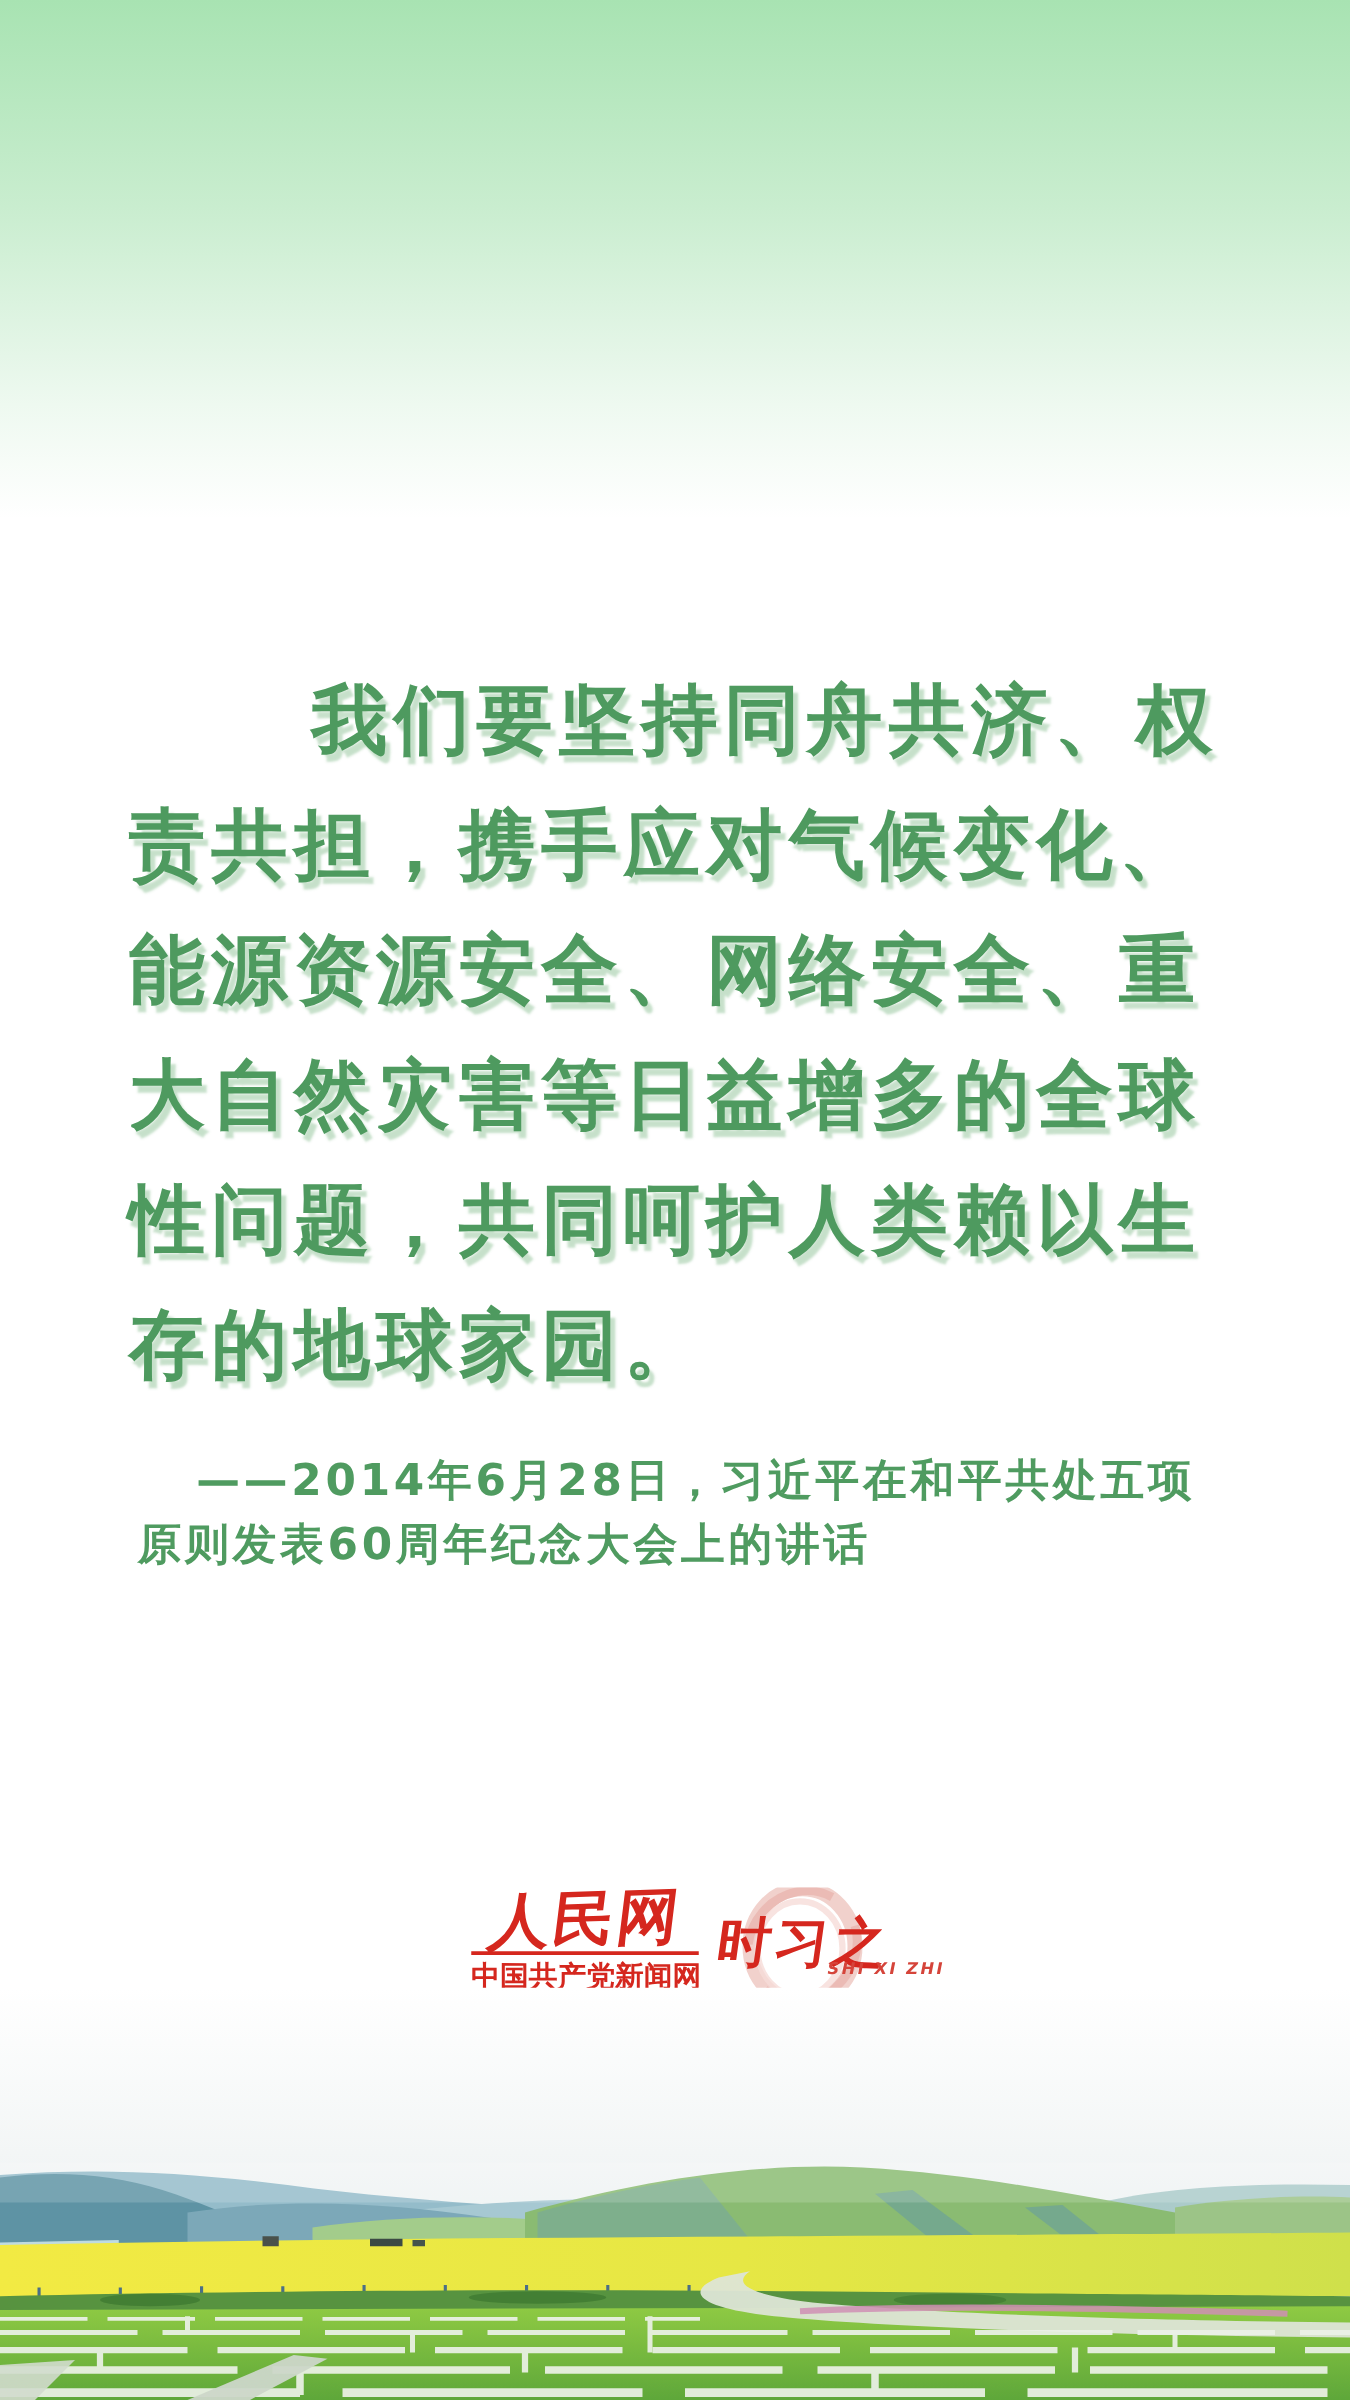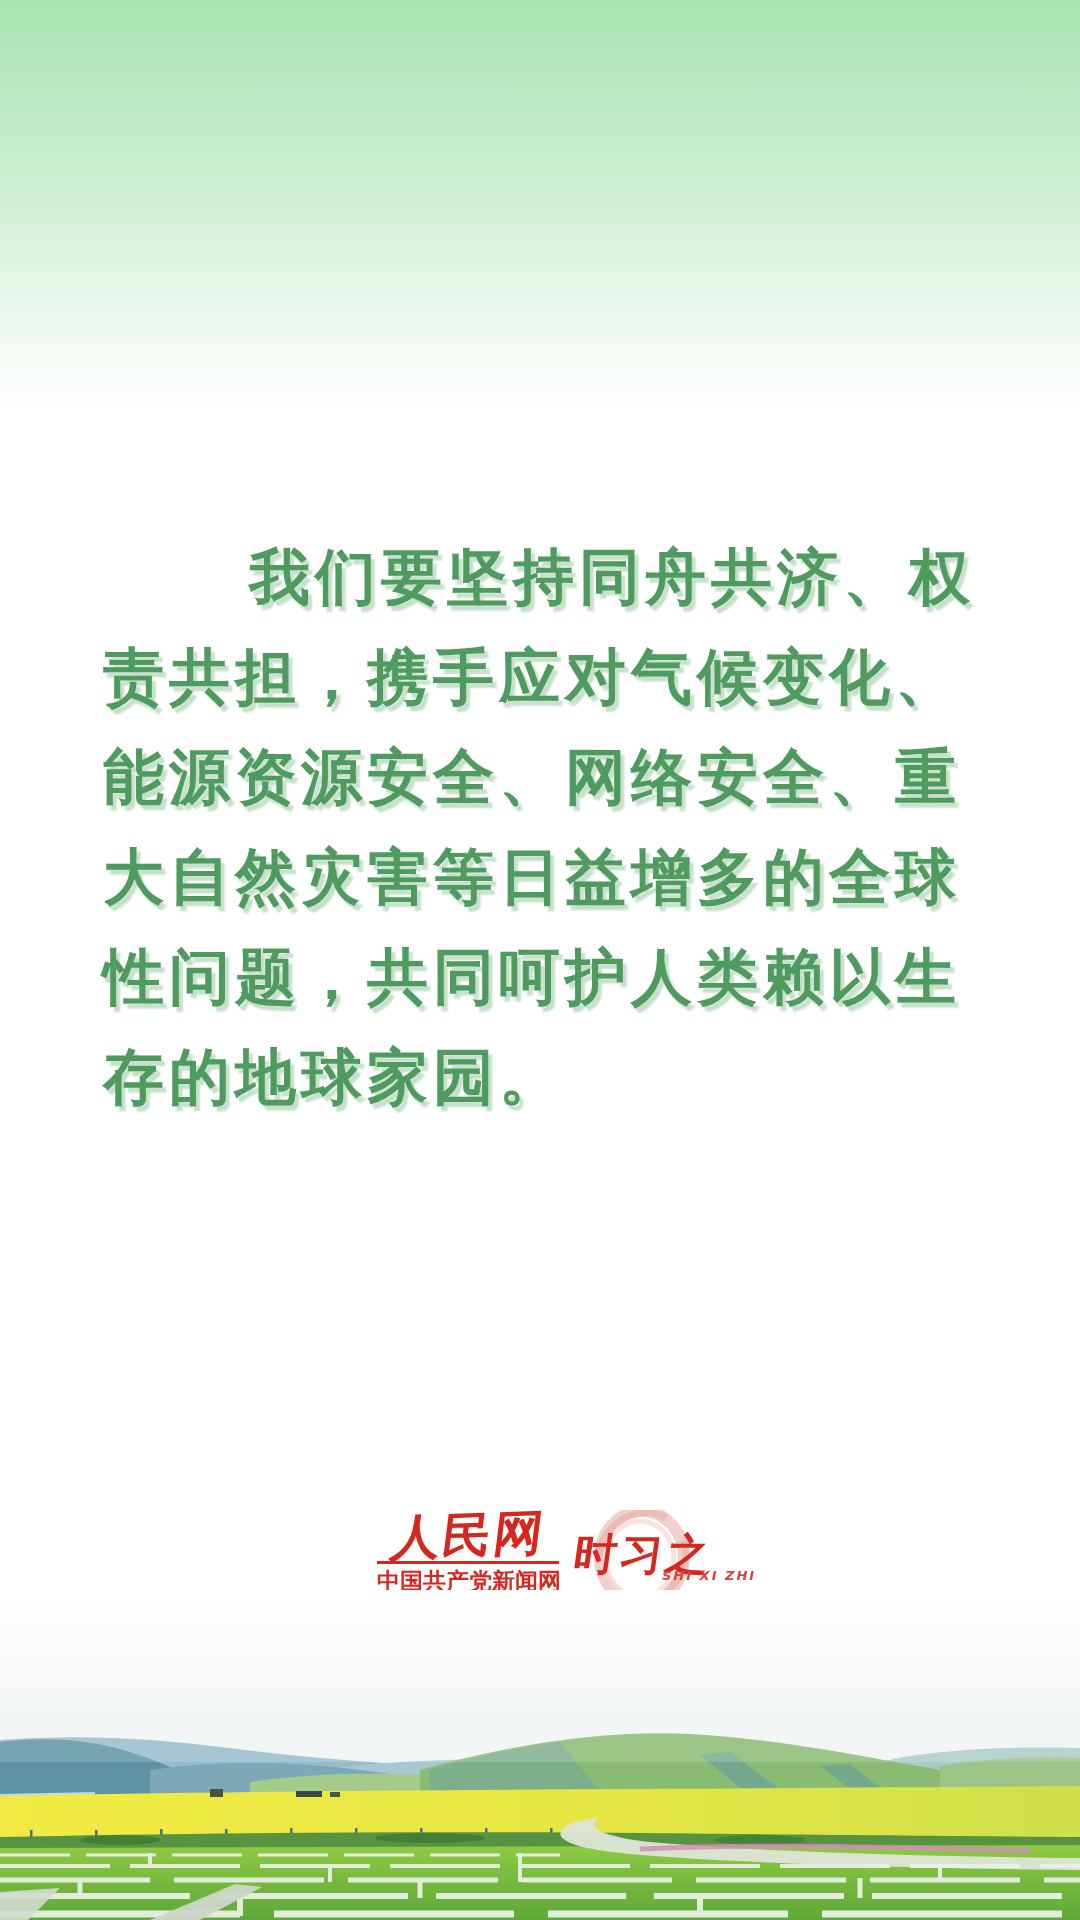--- a/index.html
+++ b/index.html
@@ -60,20 +60,22 @@
 
   <div class="bg-gradient-top"></div>
 
   <div class="quote">我们要坚持同舟共济、权
 责共担，携手应对气候变化、
 能源资源安全、网络安全、重
 大自然灾害等日益增多的全球
 性问题，共同呵护人类赖以生
 存的地球家园。</div>
 
+  <div class="attribution">——2014年6月28日，习近平在和平共处五项
+原则发表60周年纪念大会上的讲话</div>
 
   <div class="people-logo">
     <div class="people-title">人民网</div>
     <div class="people-divider"></div>
     <div class="people-subtitle">中国共产党新闻网</div>
     <div class="people-url">cpc.people.cn</div>
   </div>
 
   <div class="sxz-logo">
     <svg class="sxz-ring" width="160" height="110" viewBox="0 0 160 110">

